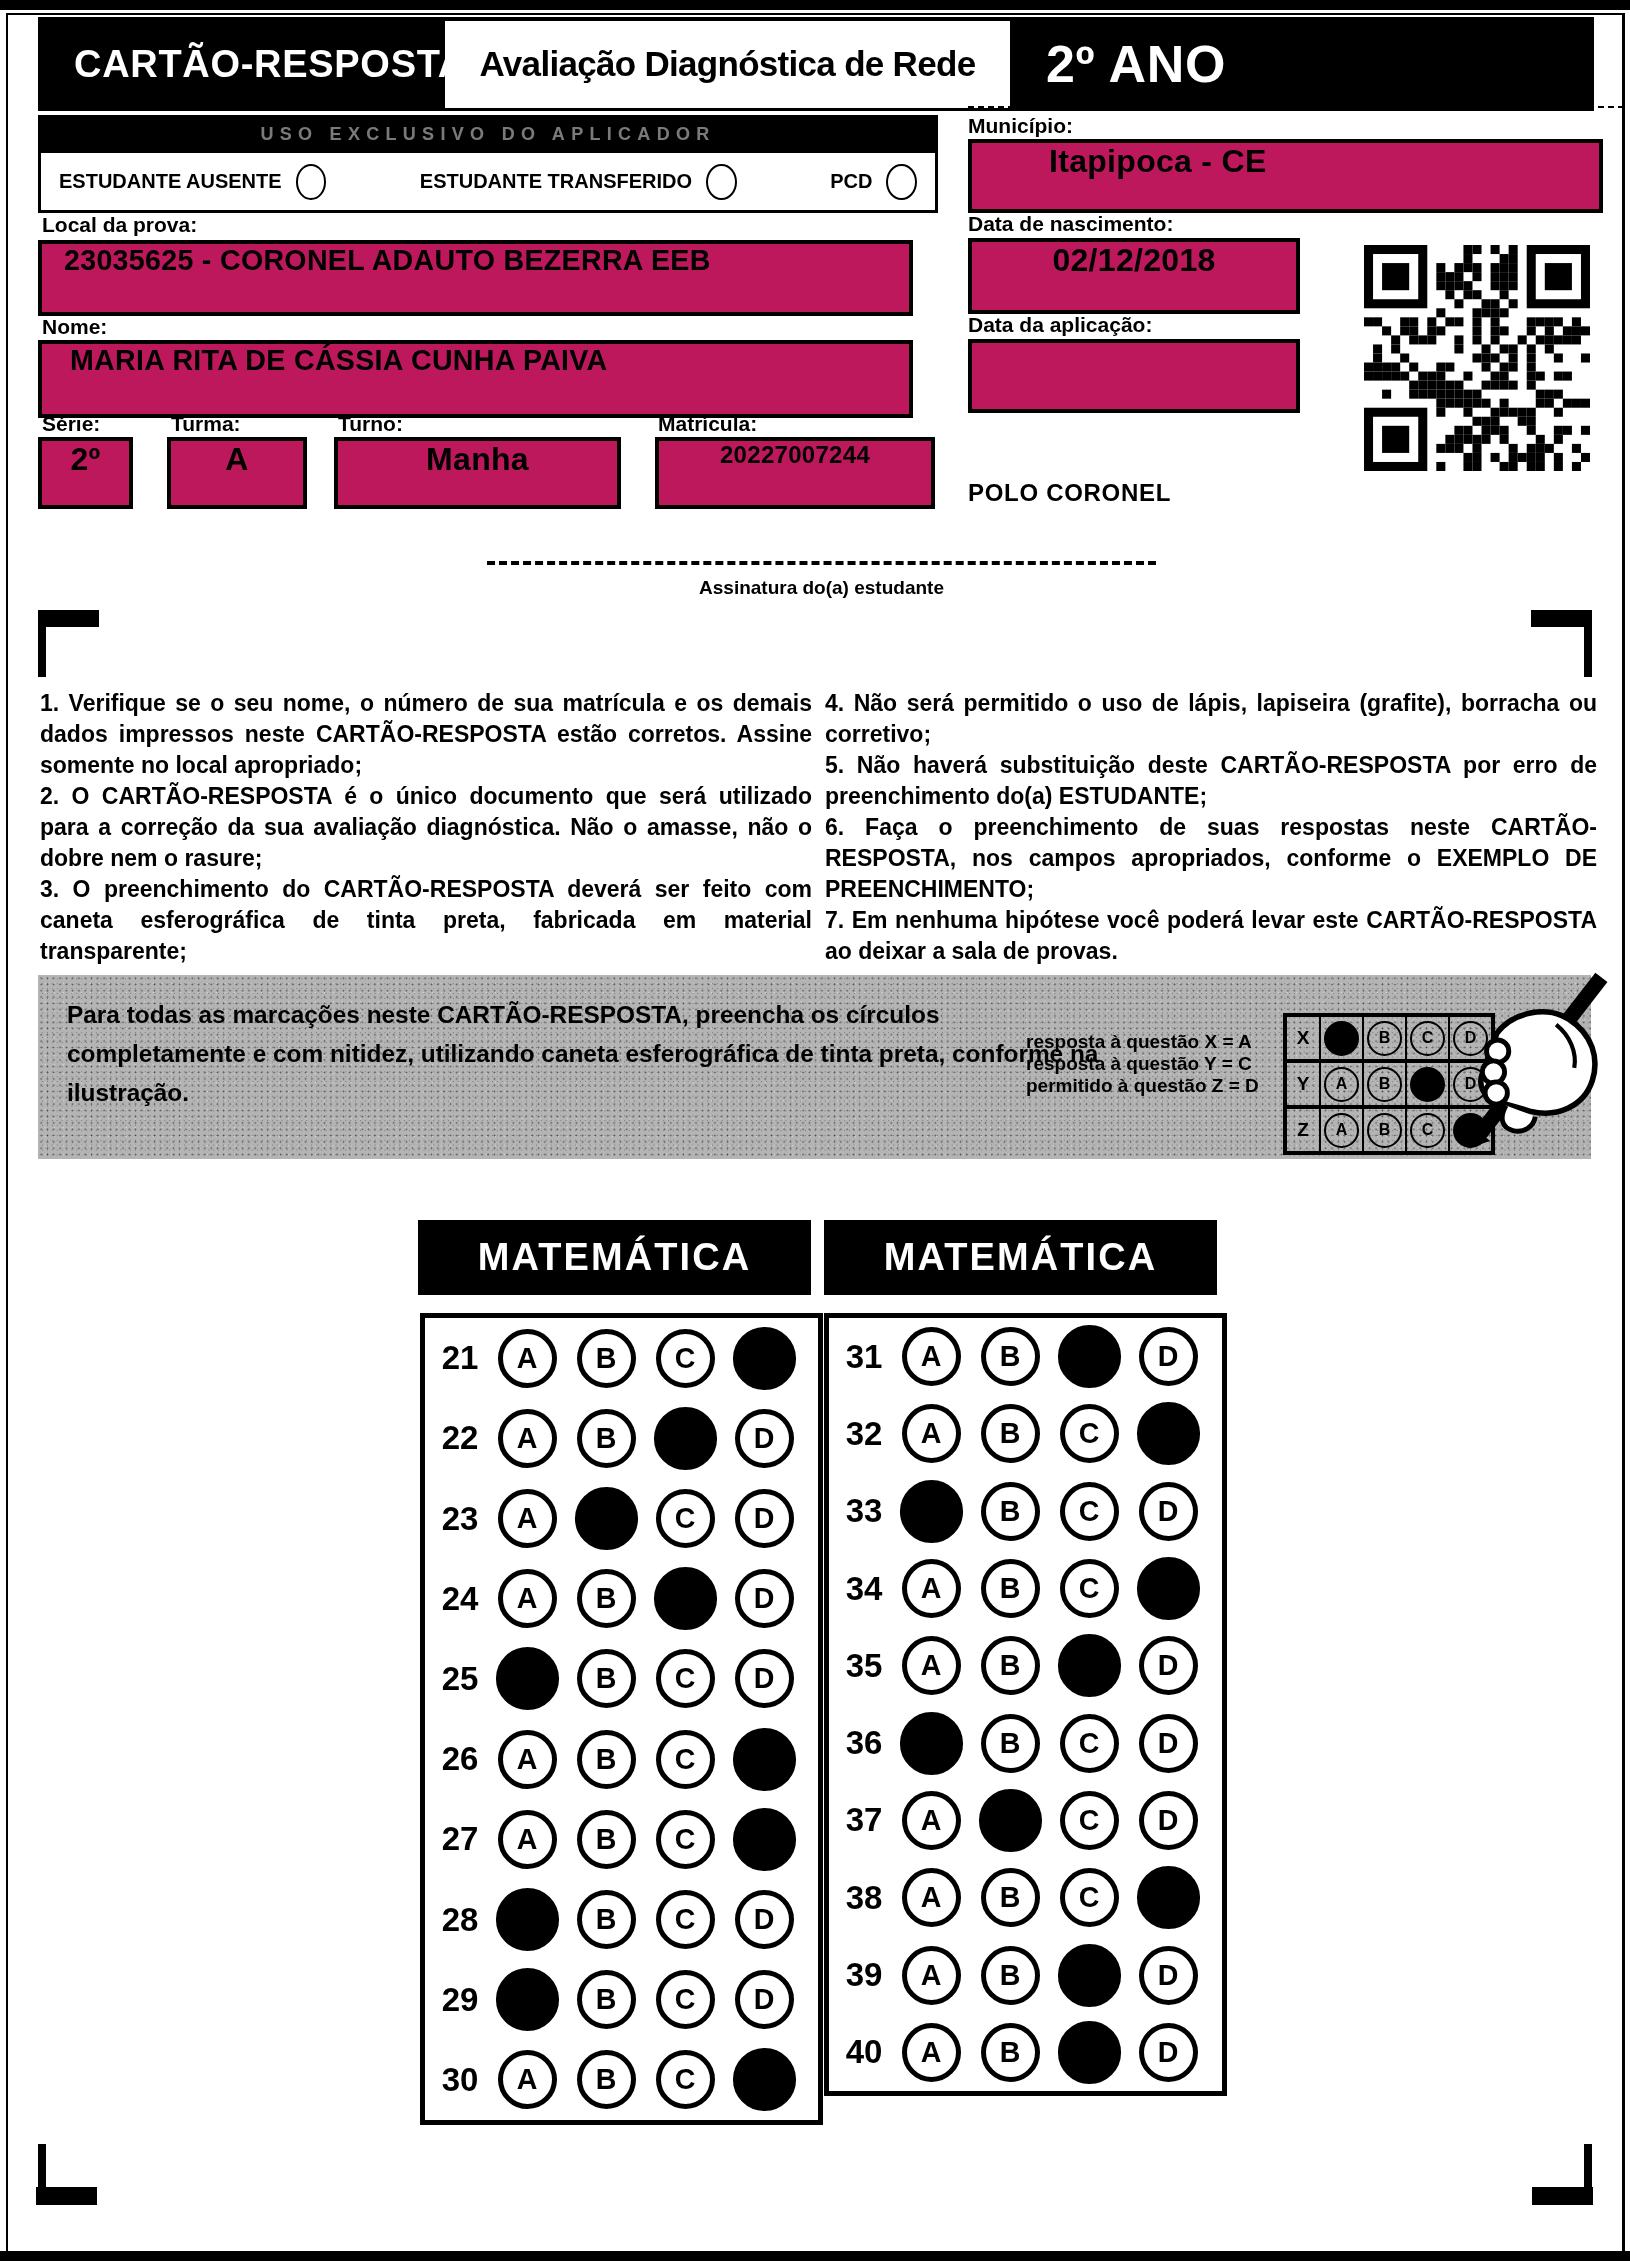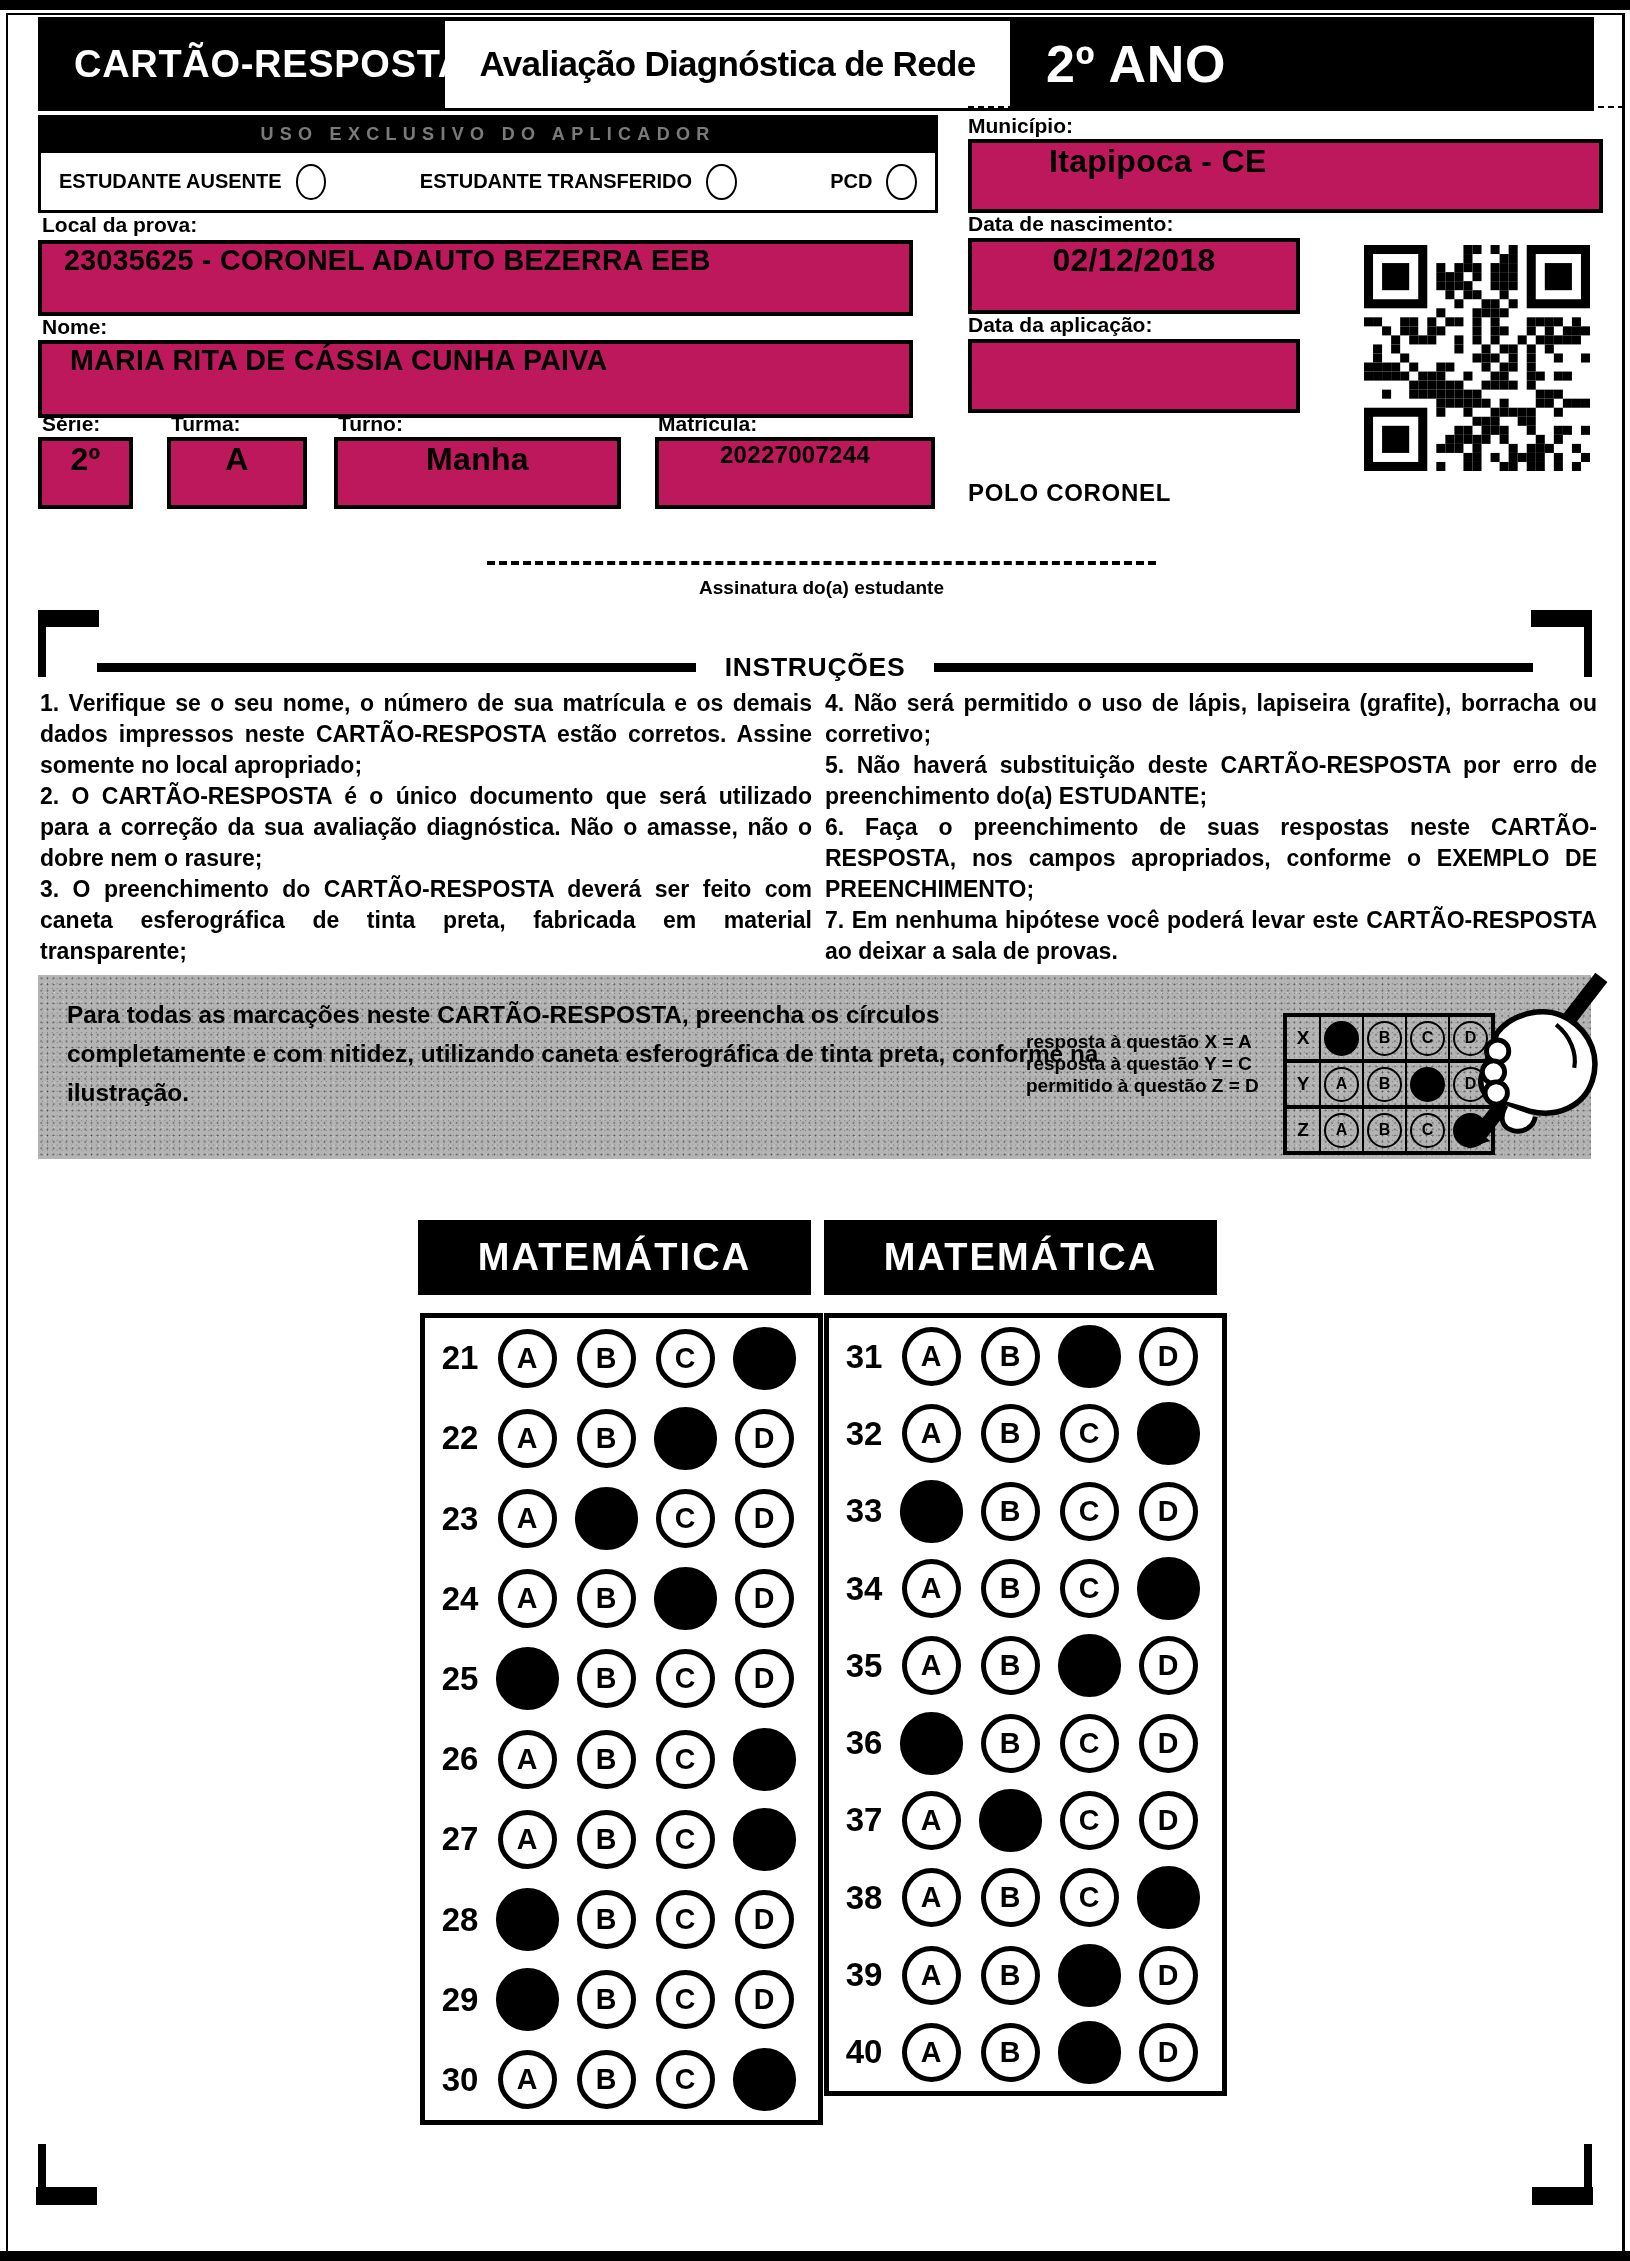--- a/index.html
+++ b/index.html
@@ -379,25 +379,20 @@
 
   <div class="crn" style="left:38px;top:610px;width:61px;height:16.7px;"></div>
   <div class="crn" style="left:38px;top:610px;width:8.4px;height:67px;"></div>
   <div class="crn" style="left:1531px;top:610px;width:61px;height:16.7px;"></div>
   <div class="crn" style="left:1584px;top:610px;width:8.4px;height:67px;"></div>
   <div class="crn" style="left:38px;top:2144px;width:8.4px;height:61px;"></div>
   <div class="crn" style="left:36px;top:2187px;width:61px;height:18px;"></div>
   <div class="crn" style="left:1584px;top:2144px;width:8.4px;height:61px;"></div>
   <div class="crn" style="left:1532px;top:2187px;width:61px;height:18px;"></div>
 
-  <div id="instr-title-row">
-    <div class="instr-bar"></div>
-    <div id="instr-title">INSTRUÇÕES</div>
-    <div class="instr-bar"></div>
-  </div>
   <div class="instr-col" id="instr-left" style="left:40px;">
       <p>1. Verifique se o seu nome, o número de sua matrícula e os demais dados impressos neste CARTÃO-RESPOSTA estão corretos. Assine somente no local apropriado;</p>
       <p>2. O CARTÃO-RESPOSTA é o único documento que será utilizado para a correção da sua avaliação diagnóstica. Não o amasse, não o dobre nem o rasure;</p>
       <p>3. O preenchimento do CARTÃO-RESPOSTA deverá ser feito com caneta esferográfica de tinta preta, fabricada em material transparente;</p>
     </div>
   <div class="instr-col" id="instr-right" style="left:825px;">
       <p>4. Não será permitido o uso de lápis, lapiseira (grafite), borracha ou corretivo;</p>
       <p>5. Não haverá substituição deste CARTÃO-RESPOSTA por erro de preenchimento do(a) ESTUDANTE;</p>
       <p>6. Faça o preenchimento de suas respostas neste CARTÃO-RESPOSTA, nos campos apropriados, conforme o EXEMPLO DE PREENCHIMENTO;</p>
       <p>7. Em nenhuma hipótese você poderá levar este CARTÃO-RESPOSTA ao deixar a sala de provas.</p>

